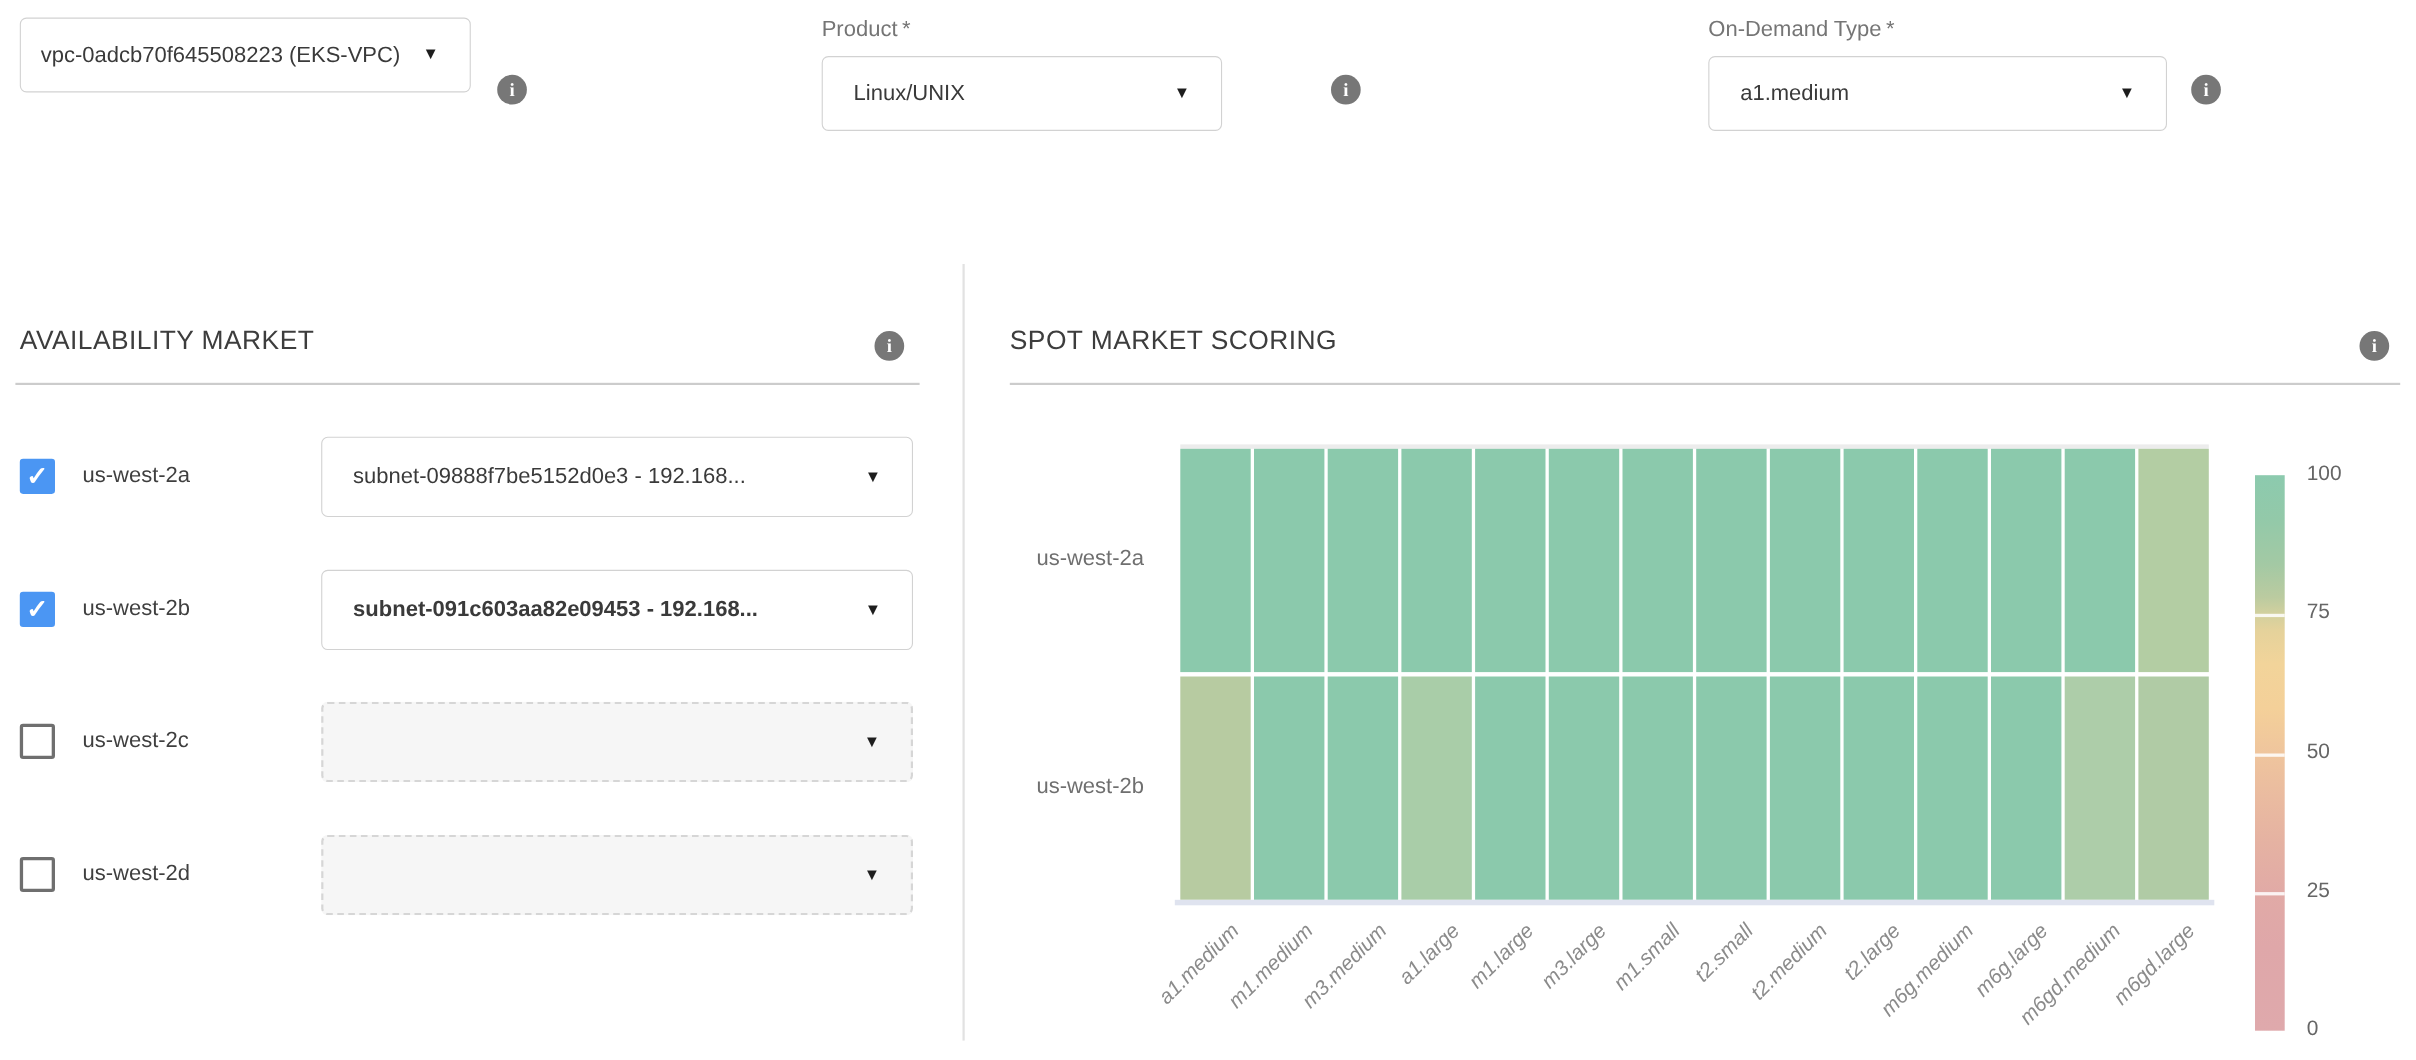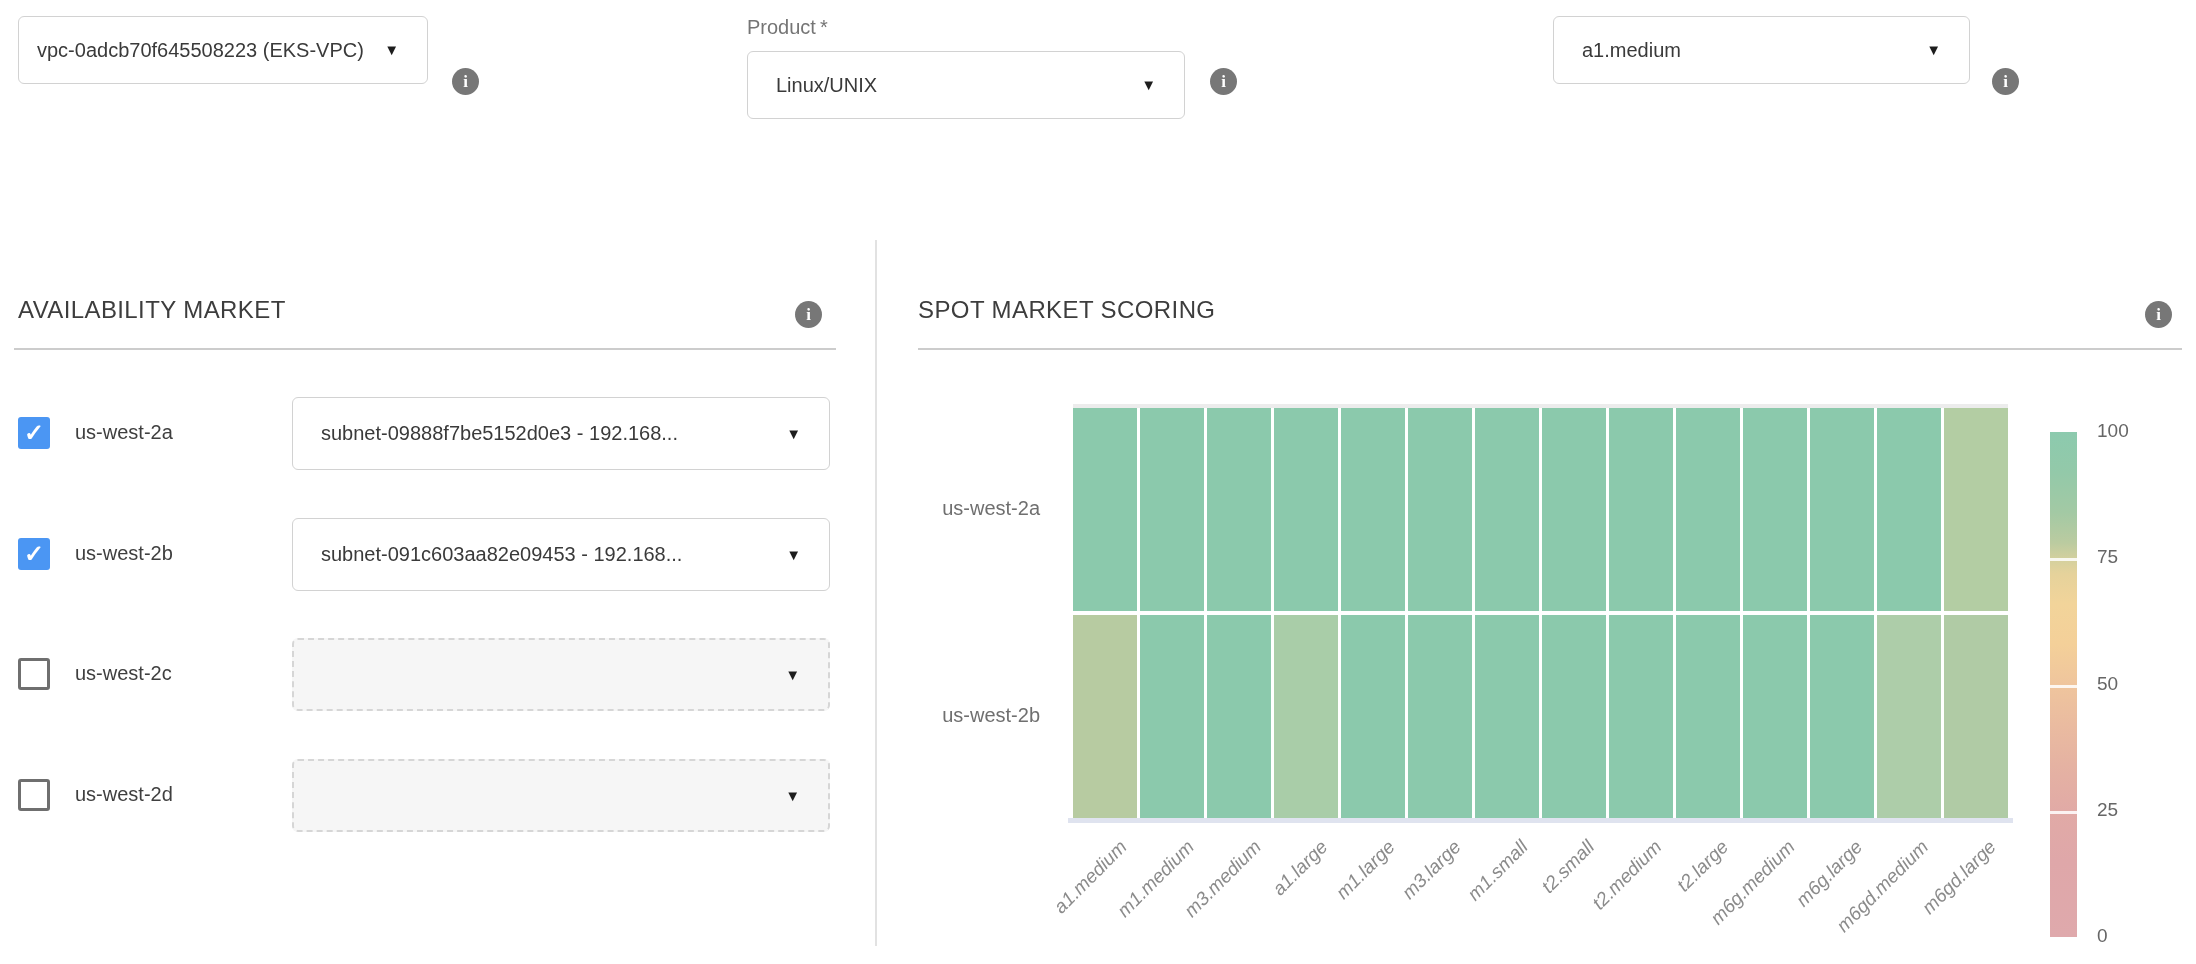--- a/index.html
+++ b/index.html
@@ -64,28 +64,29 @@
   <div class="field" style="left:18px;">
     <div class="select-box" style="width:410px;padding-left:18px;">
       <span>vpc-0adcb70f645508223 (EKS-VPC)</span>
       <span class="caret">▼</span>
     </div>
   </div>
   <div class="info-icon" style="left:452px; top:68px;">i</div>
 
   <div class="field" style="left:747px;">
     <span class="field-label"><span>Product</span><span class="req">*</span></span>
-    <div class="select-box" style="width:438px;">
+    <div class="select-box" style="width:364px;">
       <span>Linux/UNIX</span>
       <span class="caret">▼</span>
     </div>
   </div>
   <div class="info-icon" style="left:1210px; top:68px;">i</div>
 
   <div class="field" style="left:1553px;">
+    <span class="field-label"><span>On-Demand Type</span><span class="req">*</span></span>
     <div class="select-box" style="width:417px;">
       <span>a1.medium</span>
       <span class="caret">▼</span>
     </div>
   </div>
   <div class="info-icon" style="left:1992px; top:68px;">i</div>
 
   <div class="vdivider" style="left:875px; top:240px; height:706px;"></div>
 
   <div class="panel-title" style="left:18px; top:296px;">AVAILABILITY MARKET</div>
@@ -94,21 +95,21 @@
 
   <div class="checkbox checked" style="top:417px;">✓</div>
   <span class="zone-label" style="top:421px;">us-west-2a</span>
   <div class="select-box subnet-select" style="top:397px;">
     <span>subnet-09888f7be5152d0e3 - 192.168...</span>
     <span class="caret">▼</span>
   </div>
 
   <div class="checkbox checked" style="top:538px;">✓</div>
   <span class="zone-label" style="top:542px;">us-west-2b</span>
-  <div class="select-box subnet-select" style="top:518px;">
+  <div class="select-box subnet-select" style="top:518px;font-weight:bold;">
     <span>subnet-091c603aa82e09453 - 192.168...</span>
     <span class="caret">▼</span>
   </div>
 
   <div class="checkbox unchecked" style="top:658px;"></div>
   <span class="zone-label" style="top:662px;">us-west-2c</span>
   <div class="select-box dashed subnet-select" style="top:638px;">
     <span></span>
     <span class="caret">▼</span>
   </div>

